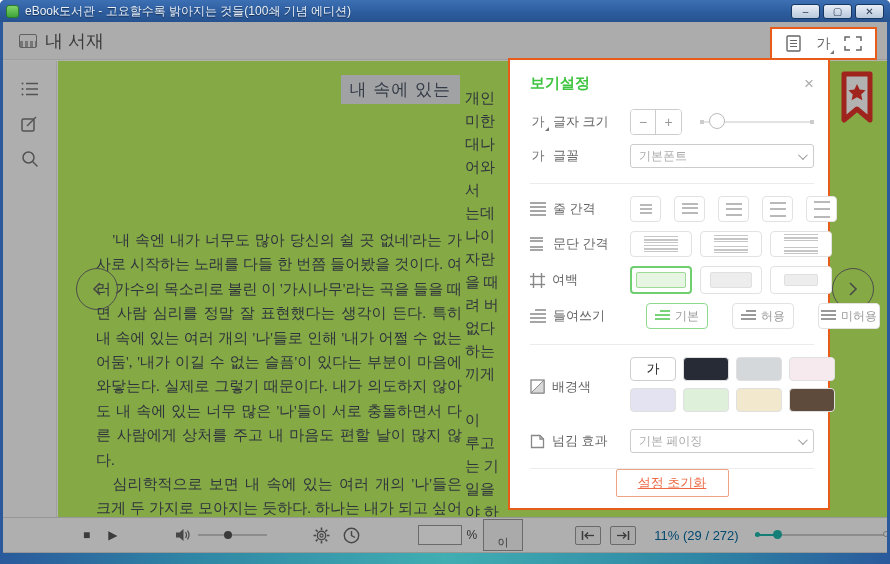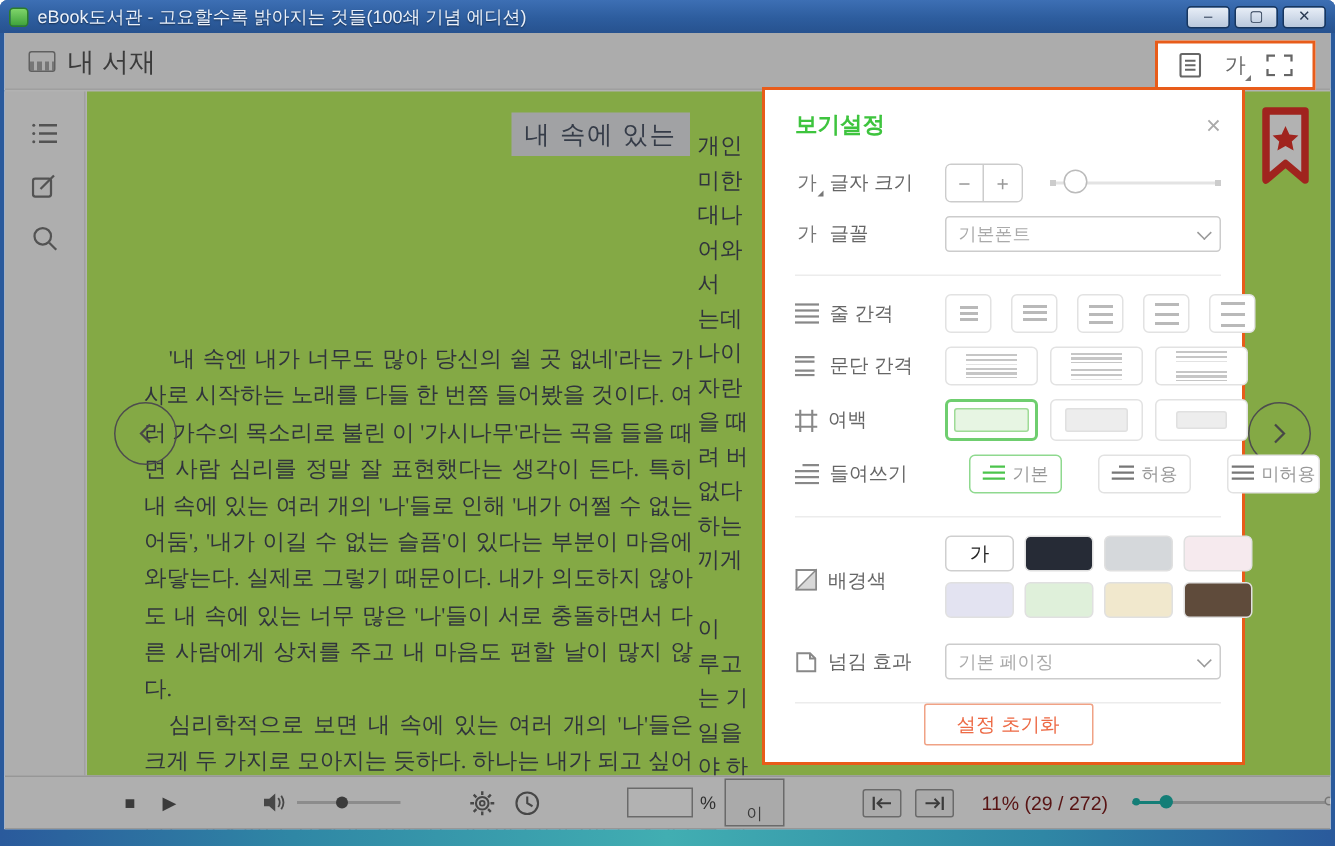--- a/index.html
+++ b/index.html
@@ -52,21 +52,21 @@
   .bottombar { position:absolute; left:0; right:0; bottom:0; height:36px; background:#fbfbfb; border-top:1px solid #d9d9d9; border-bottom:1px solid #d9d9d9;
     display:flex; align-items:center; padding-left:80px; font-size:12px; color:#555; }
   .bb-ic { color:#555; display:flex; align-items:center; }
   .stop-g { font-size:12px; margin-right:18px; }
   .play-g { font-size:12px; }
   .vol-track { position:relative; width:70px; height:2px; background:#c9c9c9; margin-left:8px; }
   .vol-dot { position:absolute; left:38%; top:-3px; width:8px; height:8px; border-radius:50%; background:#555; }
   .goto-input { width:44px; height:20px; border:1px solid #999; background:#fff; font-size:12px; padding:0 4px; }
   .goto-btn { height:20px; border:1px solid #999; background:#f4f4f4; font-size:11px; color:#555; padding:15px 8px; margin-left:6px; }
   .jump-btn { width:27px; height:19px; border:1px solid #999; background:#f4f4f4; border-radius:2px; display:flex; align-items:center; justify-content:center; color:#555; }
-  .progress-text { color:#7f1d1d; font-size:13px; margin-left:18px; white-space:nowrap; }
+  .progress-text { color:#0369a1; font-size:13px; margin-left:18px; white-space:nowrap; }
   .prog-track { position:relative; width:136px; height:2px; background:#c9c9c9; margin-left:16px; }
   .prog-dot1 { position:absolute; left:0; top:-2px; width:5px; height:5px; border-radius:50%; background:#1db5ab; }
   .prog-seg  { position:absolute; left:0; top:0; width:22px; height:2px; background:#1db5ab; }
   .prog-knob { position:absolute; left:18px; top:-4px; width:9px; height:9px; border-radius:50%; background:#1db5ab; }
   .prog-end  { position:absolute; right:-2px; top:-3px; width:6px; height:6px; border-radius:50%; border:1px solid #aaa; background:#fbfbfb; }
 
   
   .bottom-strip { position:absolute; left:0; right:0; bottom:0; height:11px;
     background:linear-gradient(90deg,#2a5a9c 0%,#2f87a5 22%,#41aeb2 50%,#2f87a5 78%,#2a5a9c 100%); }
 
@@ -102,21 +102,21 @@
   .mg-btn { width:62px; height:28px; margin-right:8px; padding:4px; } .mg-btn:last-child{margin-right:0;}
   .mg-btn.p2{ padding:5px 9px; } .mg-btn.p3{ padding:7px 13px; }
   .mg-inner { flex:1; height:100%; background:#ededed; border:1px solid #e0e0e0; border-radius:2px; }
   .mg-btn.selected { border:2px solid #6fce6f; }
   .mg-btn.selected .mg-inner { background:#e7f5e3; border-color:#9edb96; }
   .in-btn { width:62px; margin-right:8px; gap:5px; font-size:12px; color:#999;margin-left:16px; } .in-btn:last-child{margin-right:0;}
   .in-btn.selected { border:1.5px solid #8fd98f; }
   .swatches { display:flex; flex-wrap:wrap; gap:7px; width:207px; }
   .swatch { width:46px; height:24px; border-radius:4px; border:1px solid #e0e0e0; display:flex; align-items:center; justify-content:center; font-size:13px; color:#222; }
   .panel-footer { margin-top:auto; display:flex; justify-content:center; gap:8px; padding-bottom:2px; }
-  .reset-btn { width:113px; height:28px; background:#fff; border:1px solid #f0a285; color:#ed6a45; font-size:13px; border-radius:2px; }
+  .reset-btn { width:113px; height:28px; background:#fff; border:1px solid #f0a285; color:#ed6a45; font-size:13px; border-radius:2px;text-decoration:underline; }
   .confirm-btn { width:113px; height:28px; background:#3ec43e; border:1px solid #35b335; color:#fff; font-size:13px; border-radius:2px; }
   svg { display:block; }
 </style>
 </head>
 <body>
 
 <div class="window">
 
   <div class="titlebar">
     <div class="app-icon"></div>

